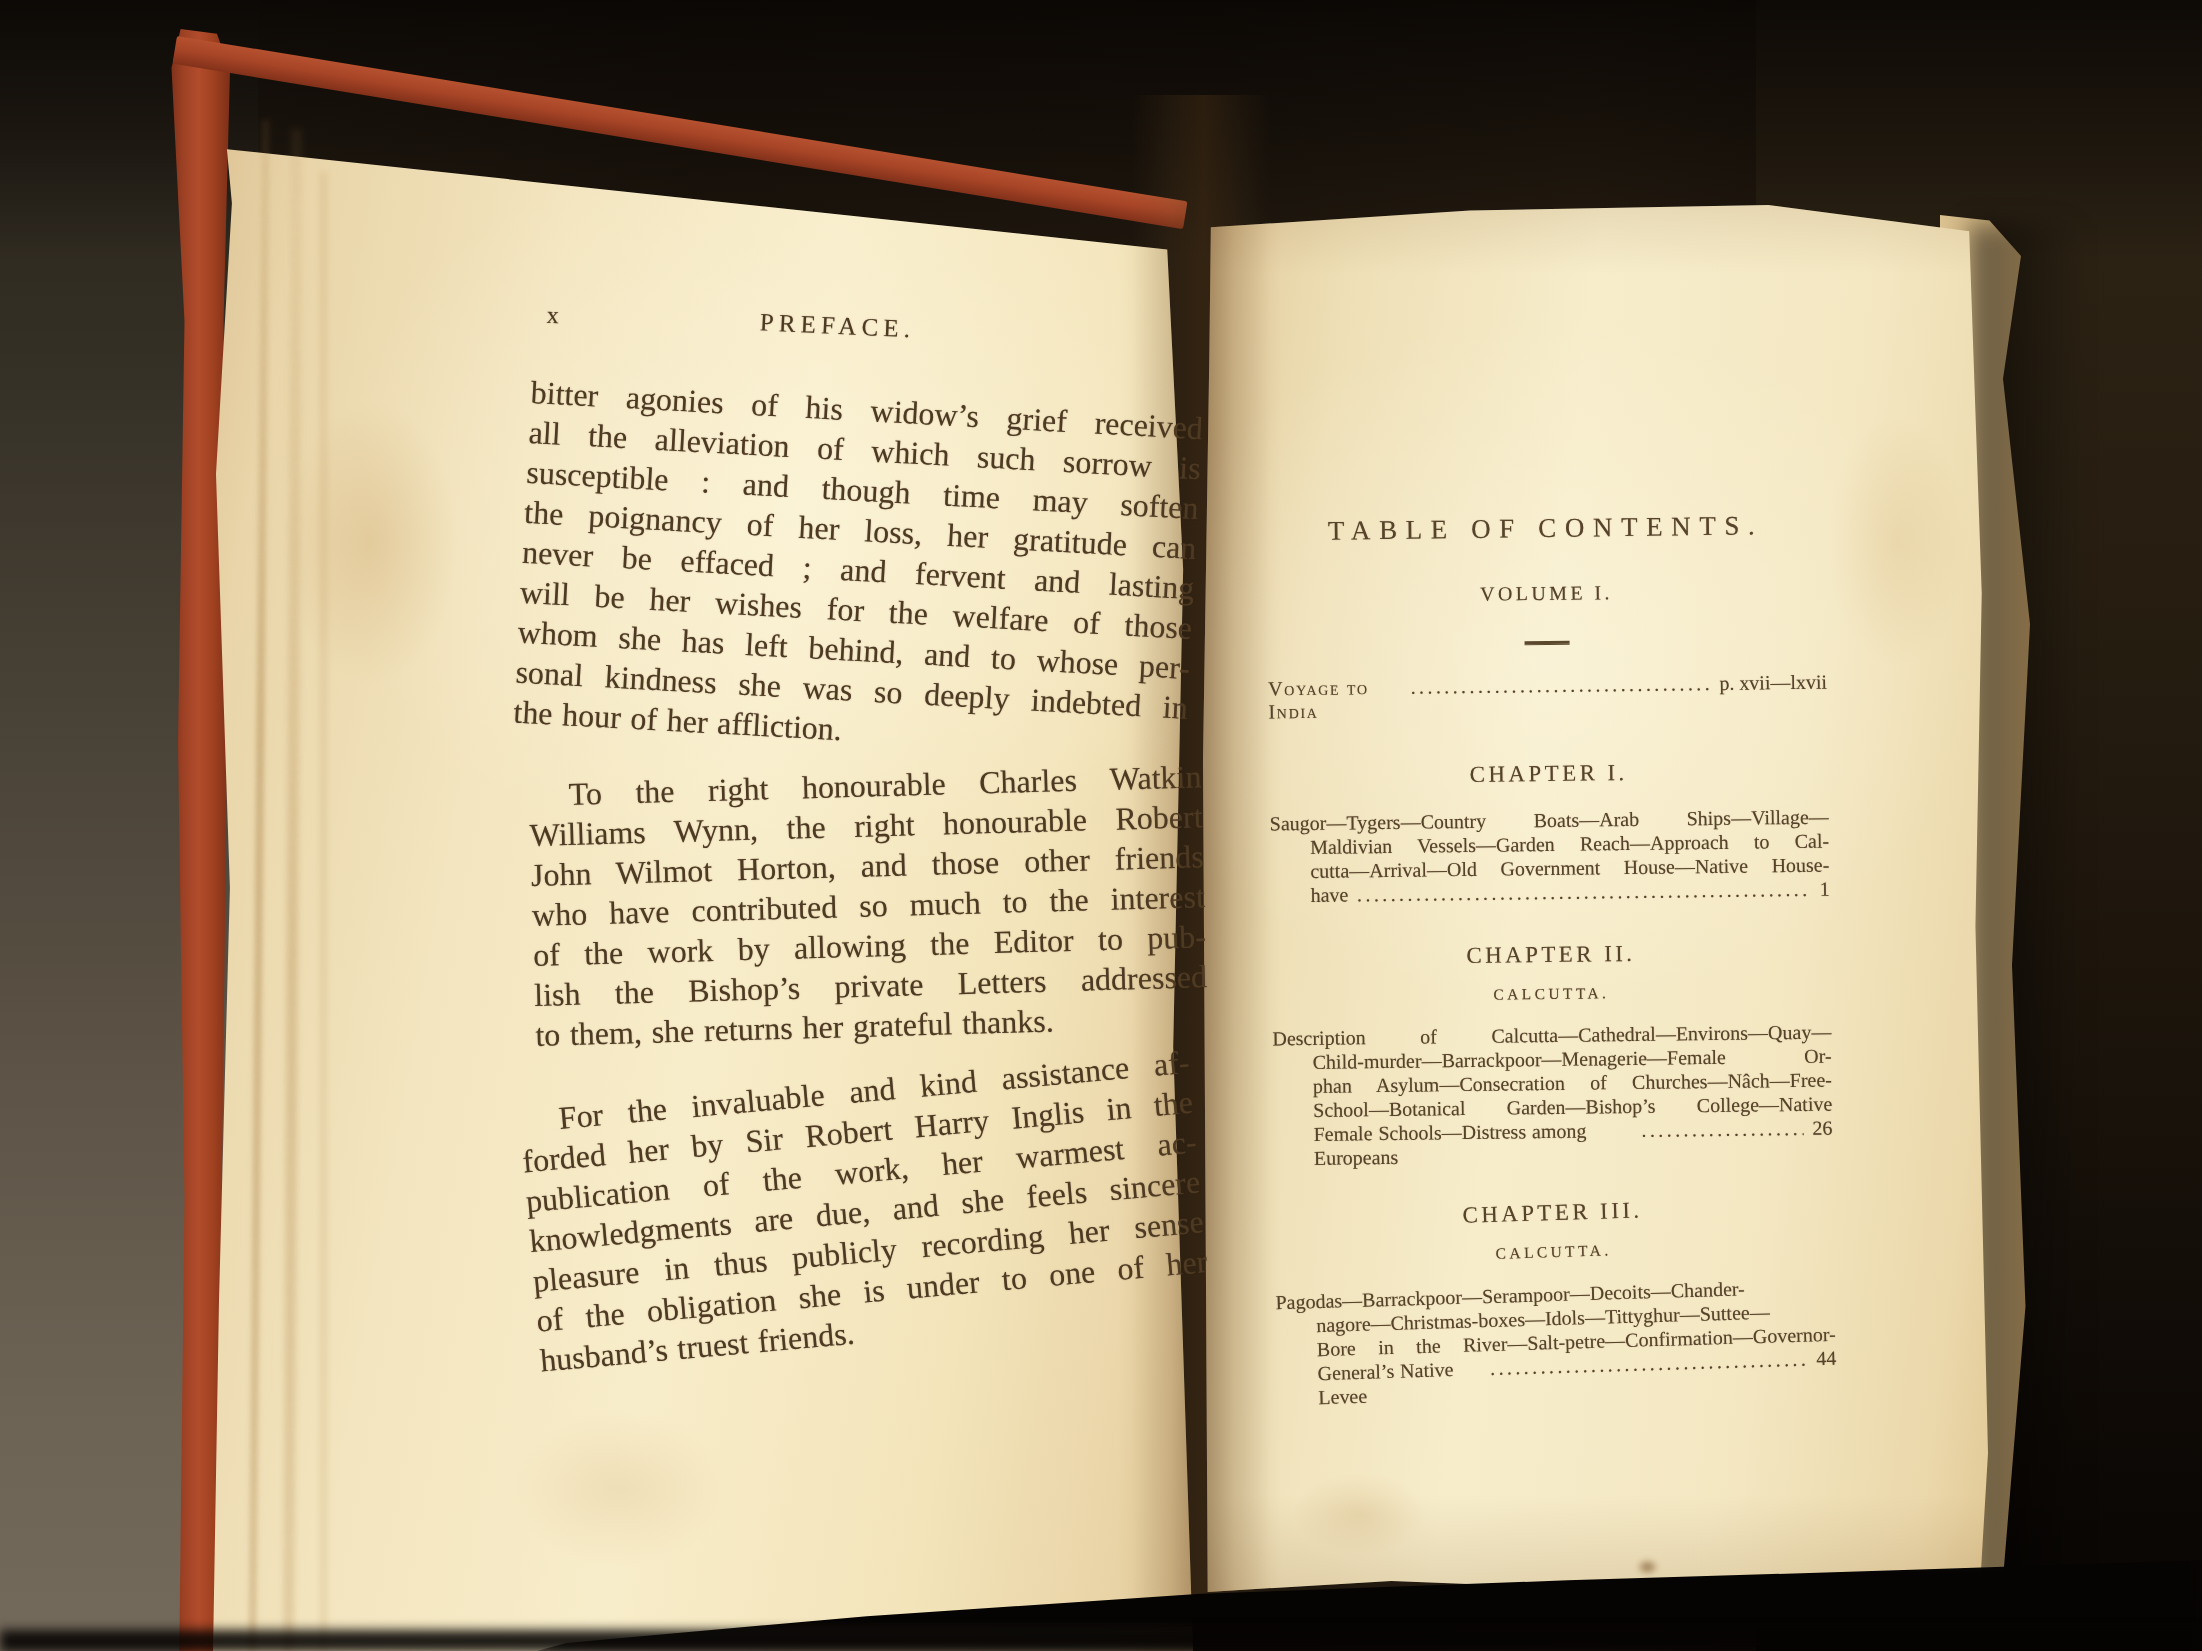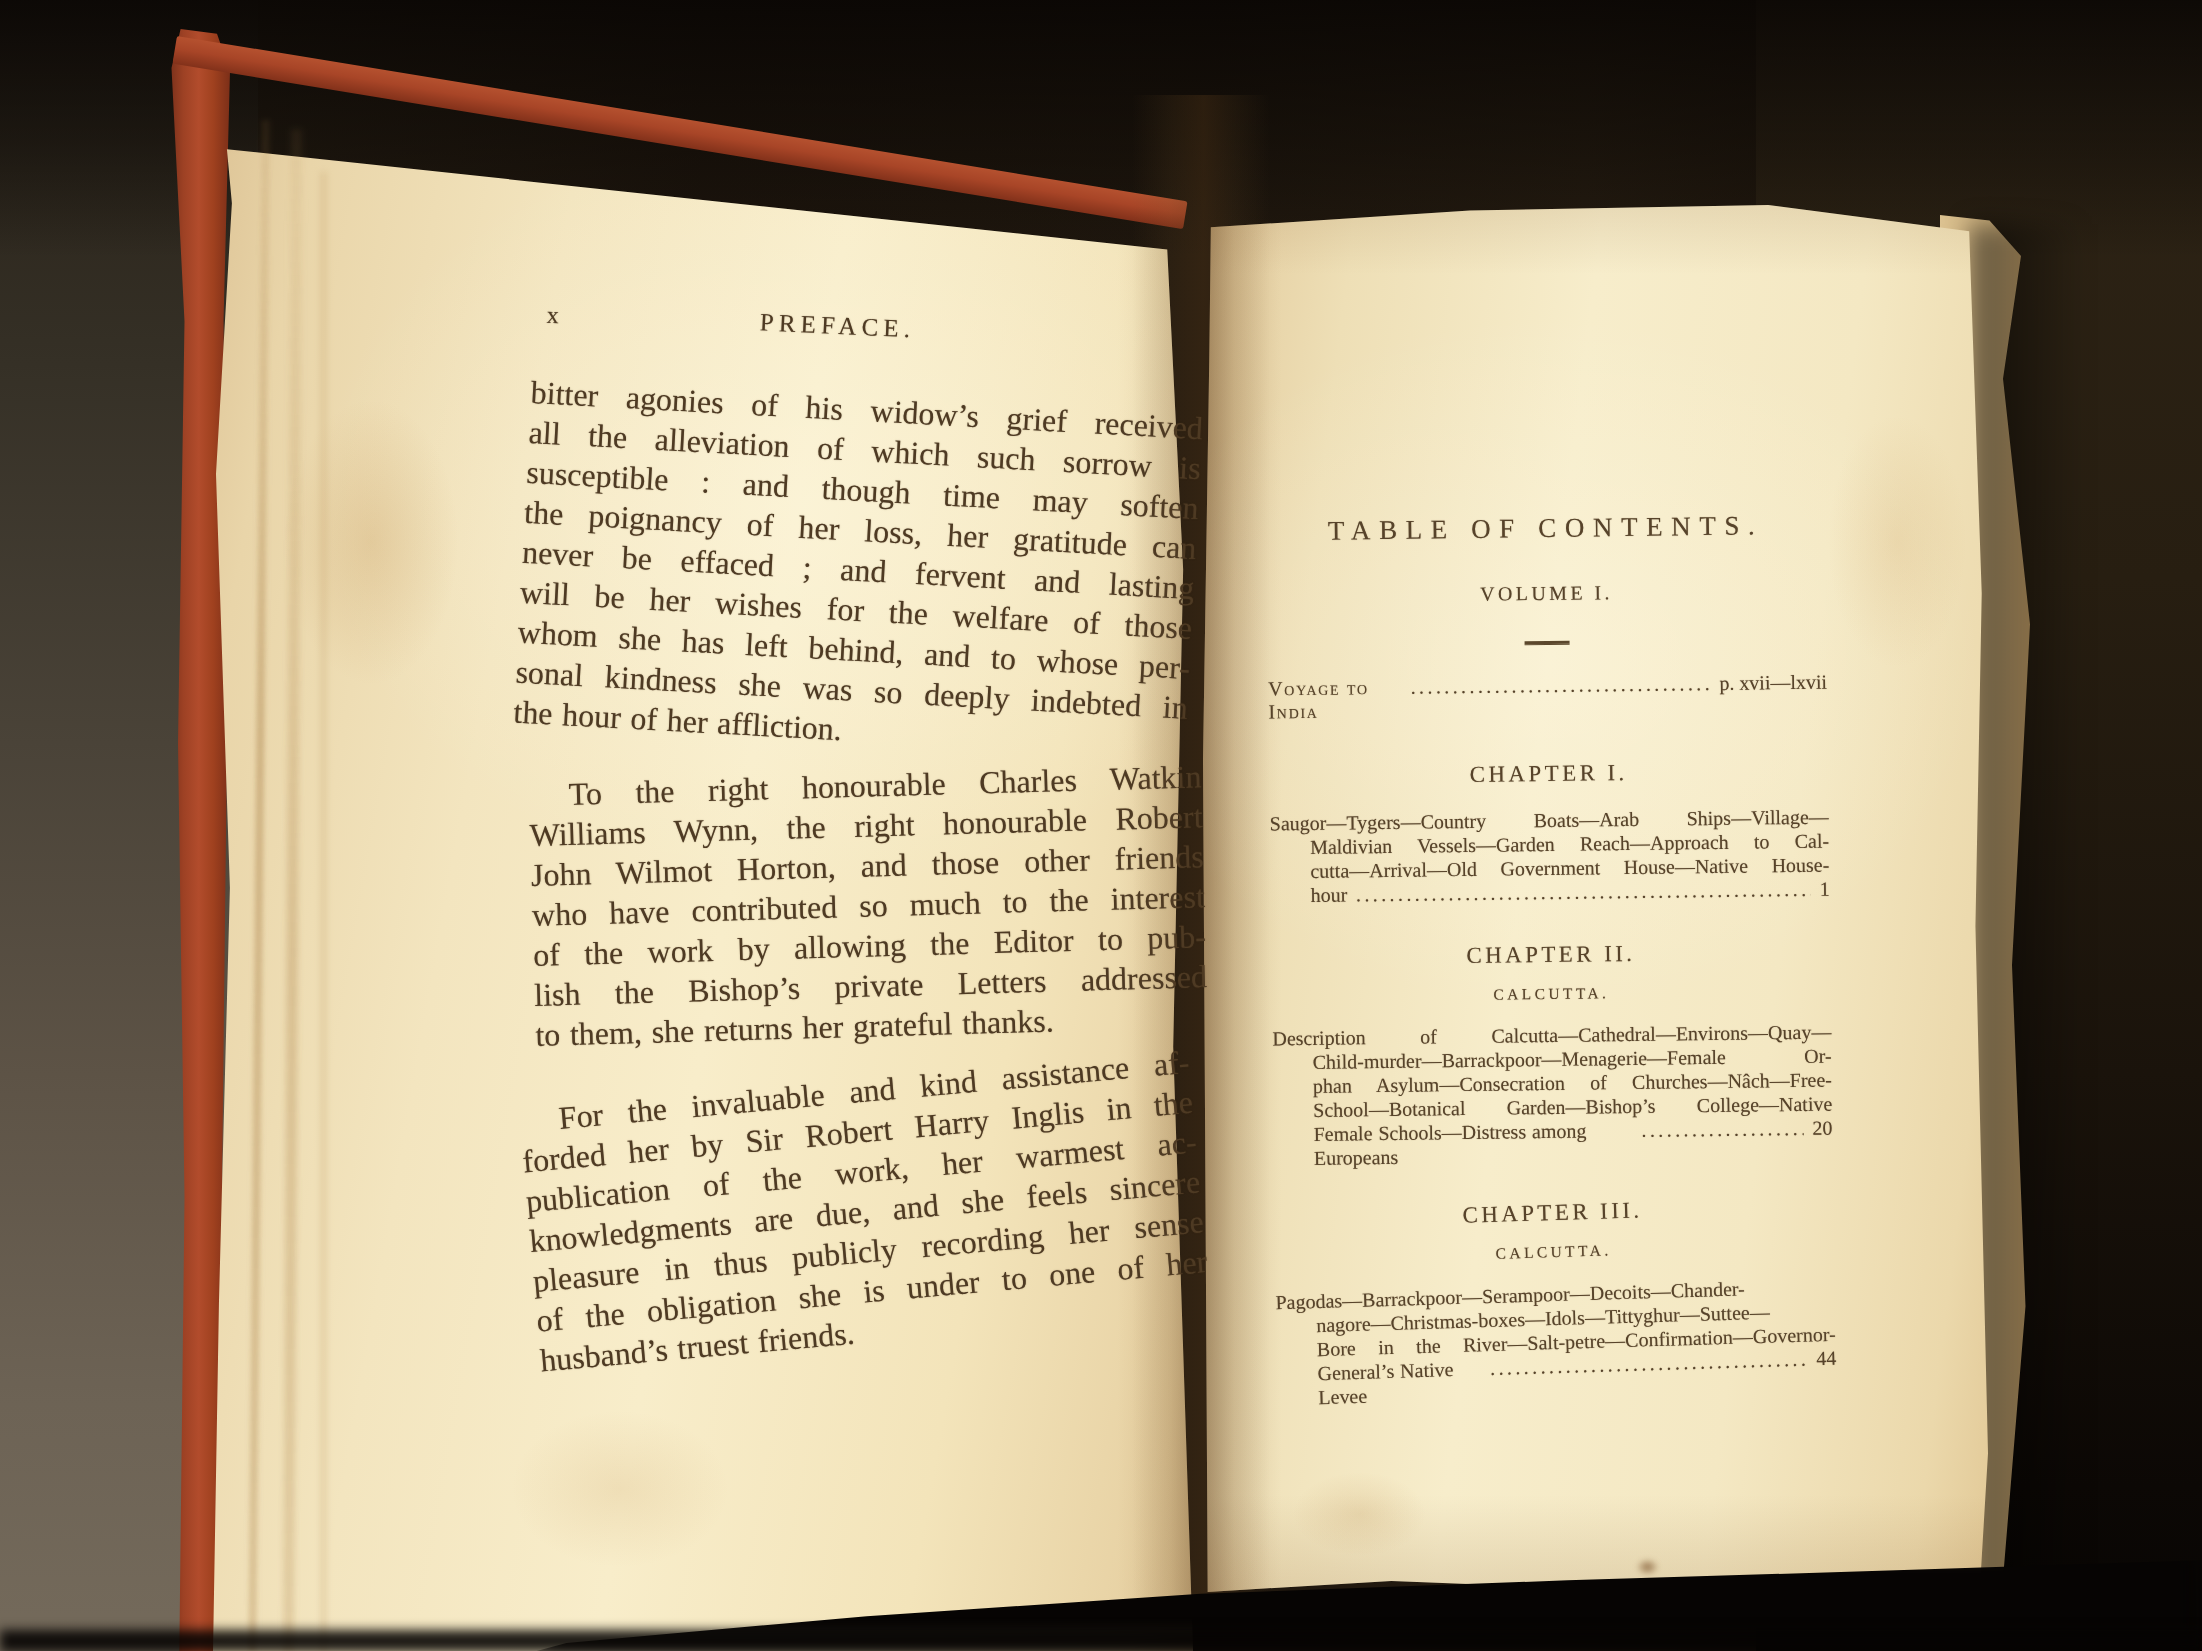--- a/index.html
+++ b/index.html
@@ -203,39 +203,39 @@
       <span class="pgnum">p. xvii—lxvii</span>
     </div>
 
     <div class="chapter ch1">
       <span class="ch-heading">CHAPTER I.</span>
       <div class="entry">
         <span class="tline">Saugor—Tygers—Country Boats—Arab Ships—Village—</span>
         <span class="tline cont">Maldivian Vessels—Garden Reach—Approach to Cal-</span>
         <span class="tline cont">cutta—Arrival—Old Government House—Native House-</span>
         <div class="tl-last">
-          <span>hour</span>
+          <span>have</span>
           <span class="leader">..................................................................</span>
           <span class="pgnum">1</span>
         </div>
       </div>
     </div>
 
     <div class="chapter ch2">
       <span class="ch-heading">CHAPTER II.</span>
       <span class="ch-sub">CALCUTTA.</span>
       <div class="entry">
         <span class="tline">Description of Calcutta—Cathedral—Environs—Quay—</span>
         <span class="tline cont">Child-murder—Barrackpoor—Menagerie—Female Or-</span>
         <span class="tline cont">phan Asylum—Consecration of Churches—Nâch—Free-</span>
         <span class="tline cont">School—Botanical Garden—Bishop’s College—Native</span>
         <div class="tl-last">
           <span>Female Schools—Distress among Europeans</span>
           <span class="leader">......................</span>
-          <span class="pgnum">20</span>
+          <span class="pgnum">26</span>
         </div>
       </div>
     </div>
 
     <div class="chapter ch3">
       <span class="ch-heading">CHAPTER III.</span>
       <span class="ch-sub">CALCUTTA.</span>
       <div class="entry">
         <span class="tline">Pagodas—Barrackpoor—Serampoor—Decoits—Chander-</span>
         <span class="tline cont">nagore—Christmas-boxes—Idols—Tittyghur—Suttee—</span>

